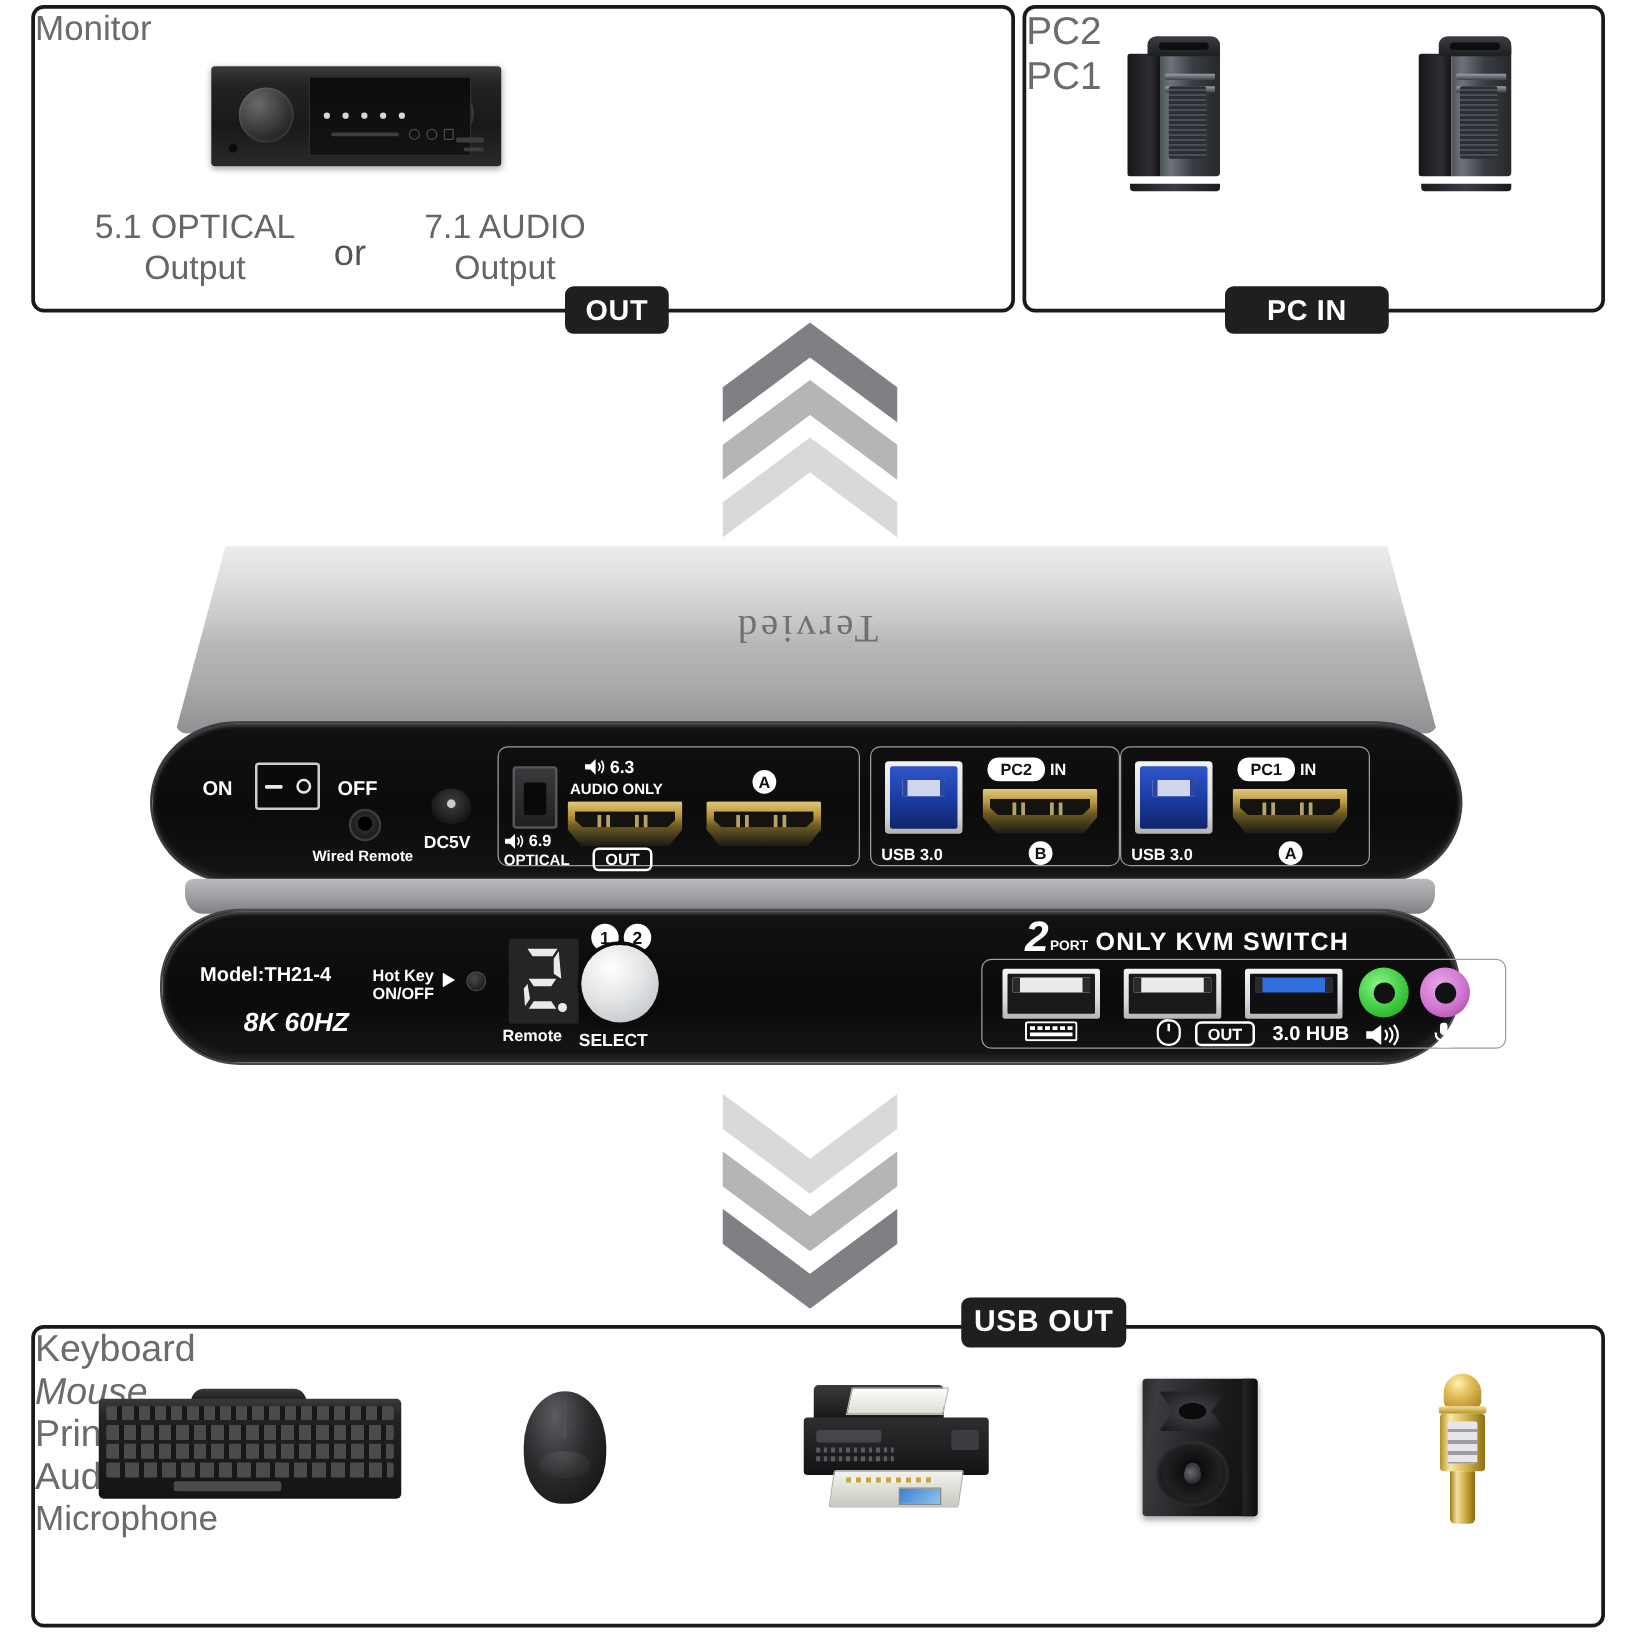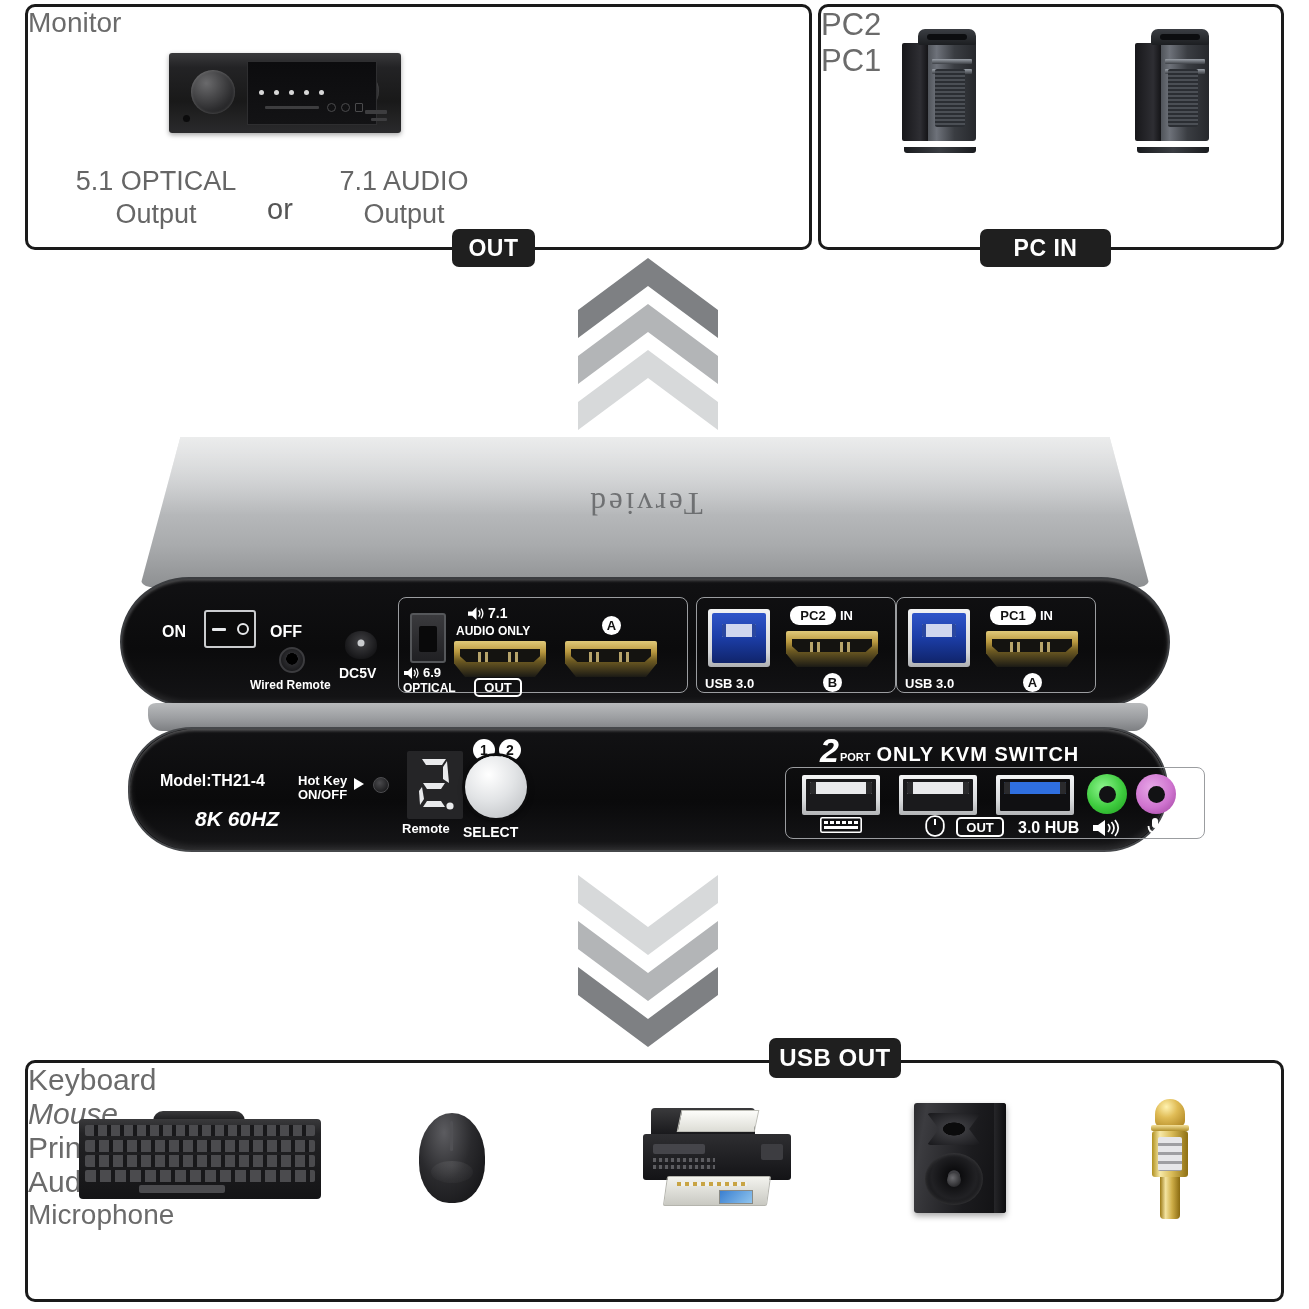--- a/index.html
+++ b/index.html
@@ -28,21 +28,21 @@
     letter-spacing: 0.5px;
     z-index: 6;
   }
   .device-cap {
     color: #6b6b6b;
     font-weight: 400;
     white-space: nowrap;
   }
 
   
-  .out-text-row { position:absolute; display:flex; align-items:center; }
+  .out-text-row { position:absolute; display:flex; align-items:flex-start; }
   .out-big { color:#666; font-size:27px; line-height:33px; text-align:center; }
   .out-or { color:#555; font-size:29px; font-weight:400; }
 
   
   .receiver {
     position:absolute;
     background: linear-gradient(180deg,#3a3a3c 0%, #232325 18%, #191919 60%, #2a2a2c 100%);
     border-radius:3px;
     box-shadow: 0 2px 5px rgba(0,0,0,.35);
     overflow:hidden;
@@ -405,21 +405,21 @@
         <span class="lbl" style="position:relative; font-size:13px;">6.9</span>
       </div>
       <span class="lbl" style="left:281px; top:102px; font-size:12px;">OPTICAL</span>
 
       <div style="position:absolute; left:346px; top:26px; display:flex; align-items:center; gap:3px;">
         <svg width="17" height="15" viewBox="0 0 16 14">
           <polygon points="0,5 4,5 8,1 8,13 4,9 0,9" fill="#fff"></polygon>
           <path d="M10 4 Q12.5 7 10 10" stroke="#fff" stroke-width="1.3" fill="none"></path>
           <path d="M12.3 2.4 Q15.6 7 12.3 11.6" stroke="#fff" stroke-width="1.3" fill="none"></path>
         </svg>
-        <span class="lbl" style="position:relative; font-size:14px;">7.1</span>
+        <span class="lbl" style="position:relative; font-size:14px;">6.3</span>
       </div>
       <span class="lbl" style="left:334px; top:45px; font-size:12px;">AUDIO ONLY</span>
       <div class="hdmi" style="left:332px; top:62px;">
           <i></i>
         </div>
       <div class="outtag" style="left:352px; top:99px; width:48px; height:19px; font-size:13px;">OUT</div>
 
       <div class="circ-letter" style="left:480px; top:37px;">A</div>
       <div class="hdmi" style="left:443px; top:62px;">
           <i></i>

